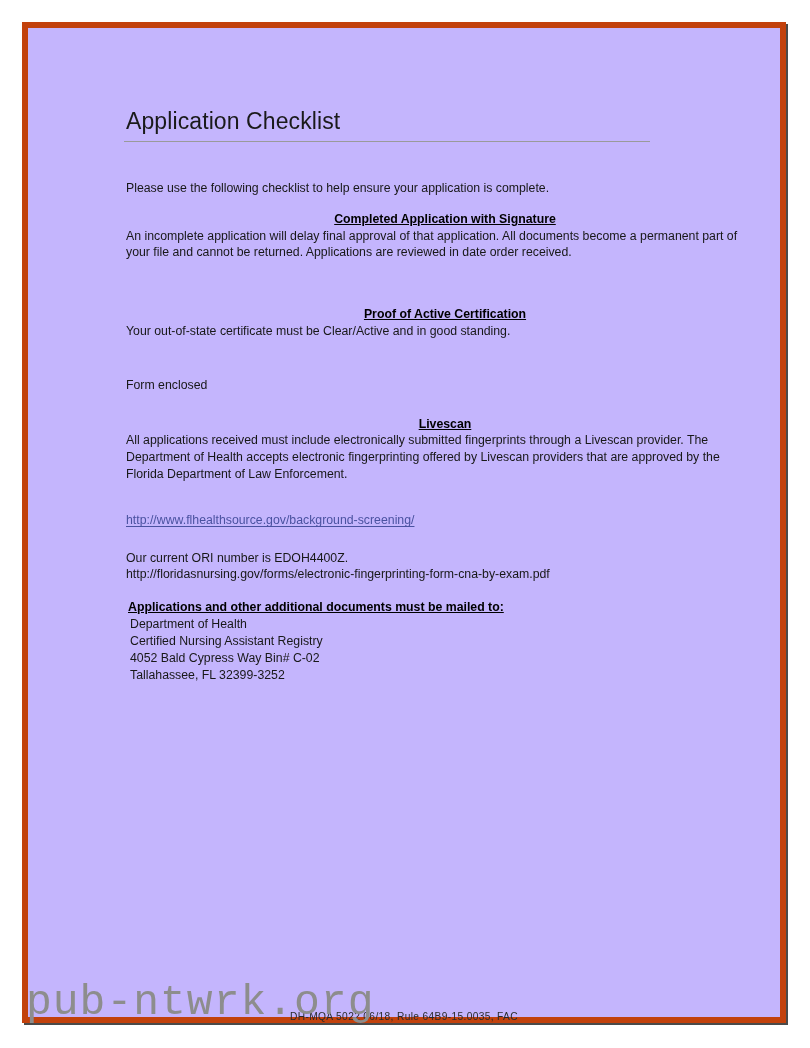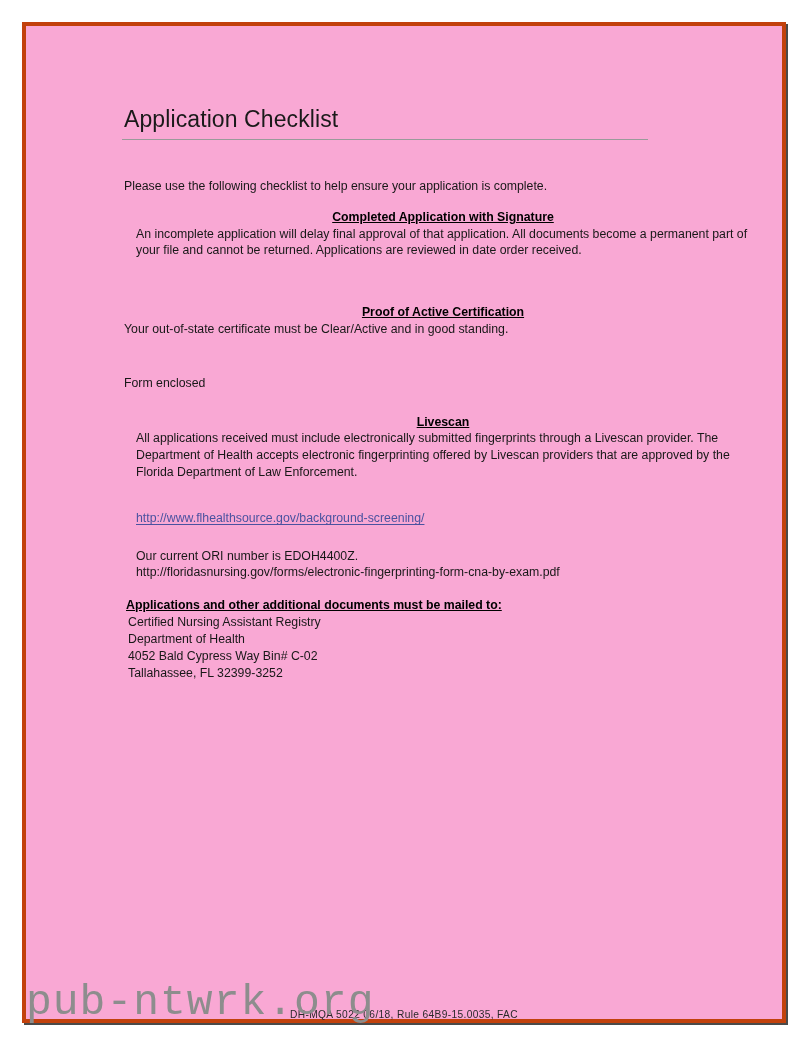--- a/index.html
+++ b/index.html
@@ -16,22 +16,22 @@
     -webkit-font-smoothing: antialiased;
   }
 
   
   #page-sheet {
     position: absolute;
     left: 22px;
     top: 22px;
     width: 764px;
     height: 1001px;
-    background: #f9a8d4;
-    border: 4px solid #c2410c;
+    background: #c4b5fd;
+    border: 6px solid #c2410c;
     box-sizing: border-box;
     box-shadow: 2px 2px 0 #4a4a4a;
   }
 
   #content {
     position: absolute;
     left: 96px;      
     top: 80px;
     width: 640px;
   }
@@ -55,21 +55,21 @@
 
   
   .para {
     font-size: 12.3px;
     line-height: 16.6px;
     color: #181818;
     margin: 0;
     padding: 0 0 0 2px;
     width: 540px;
   }
-  .para.wide { width: 632px; margin-left: 12px; }
+  .para.wide { width: 632px; }
 
   .sect-head {
     font-size: 12.3px;
     font-weight: bold;
     color: #000000;
     text-decoration: underline;
     text-underline-offset: 1px;
     margin: 0;
     padding: 0 0 0 2px;
     line-height: 16.6px;
@@ -182,22 +182,22 @@
 
     <p class="para wide">Our current ORI number is EDOH4400Z.</p>
     <p class="para wide">http://floridasnursing.gov/forms/electronic-fingerprinting-form-cna-by-exam.pdf</p>
 
     <div class="gap-s"></div>
 
     <div class="addr-block">
       <div>
         <span class="addr-head">Applications and other additional documents must be mailed to:</span>
       </div>
+      <div class="addr-line">Department of Health</div>
       <div class="addr-line">Certified Nursing Assistant Registry</div>
-      <div class="addr-line">Department of Health</div>
       <div class="addr-line">4052 Bald Cypress Way Bin# C-02</div>
       <div class="addr-line">Tallahassee, FL 32399-3252</div>
     </div>
 
   </div>
 
   <div class="footer">DH-MQA 5022 06/18, Rule 64B9-15.0035, FAC</div>
 
 </div>
 

